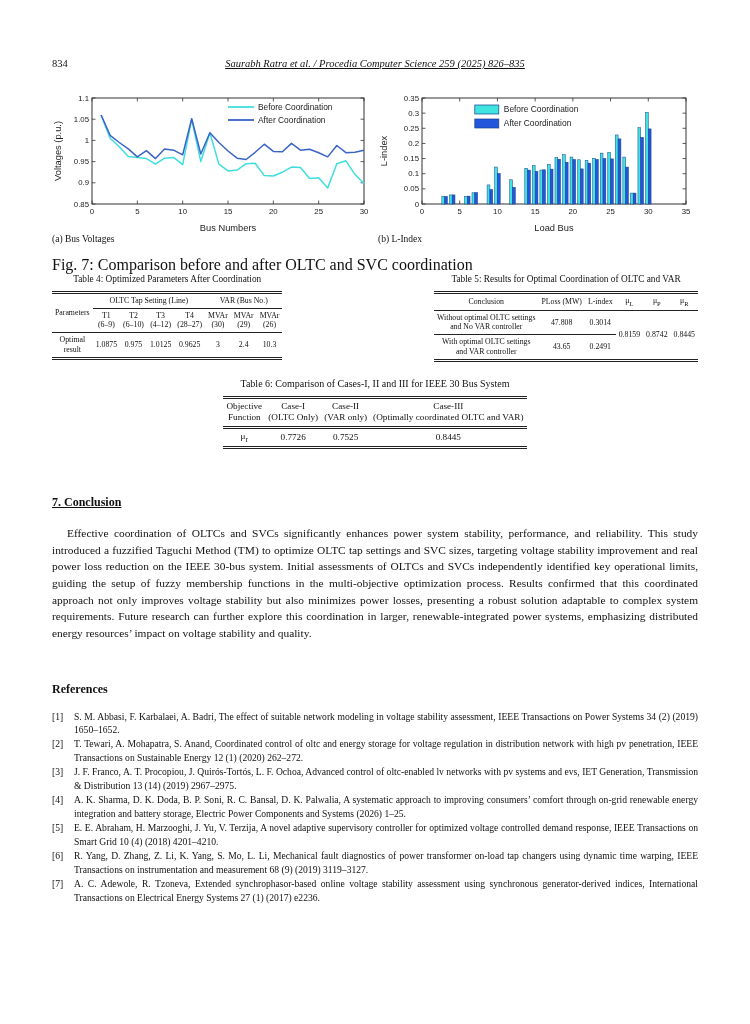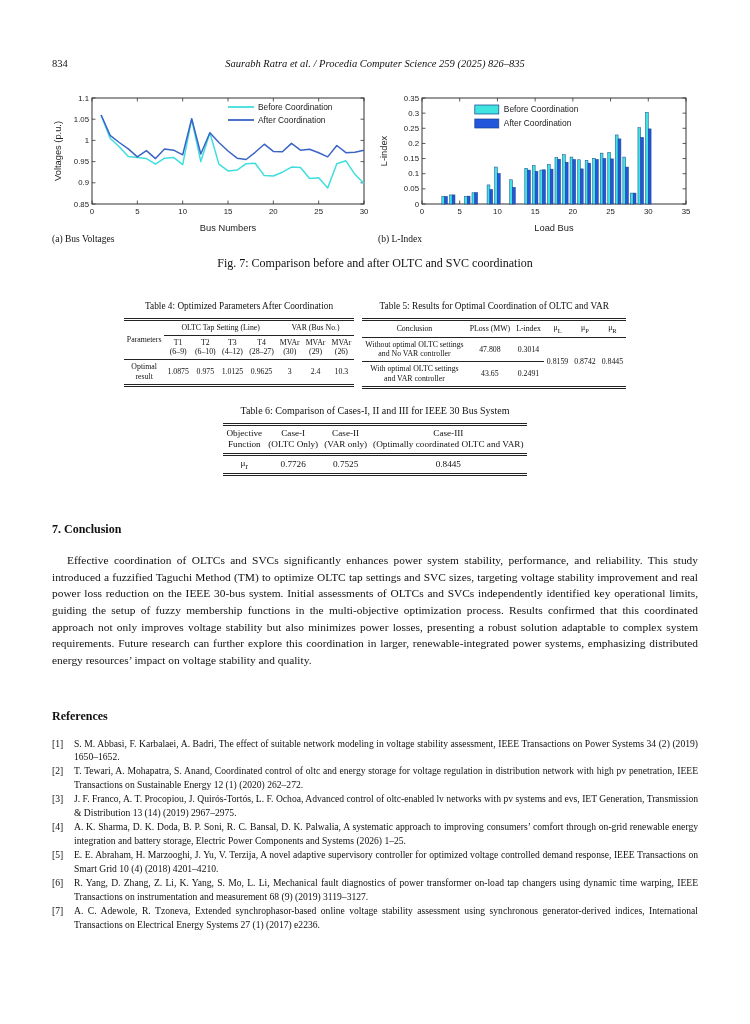--- a/index.html
+++ b/index.html
@@ -4,44 +4,44 @@
 <style>
   html,body { margin:0; padding:0; }
   body {
     width:750px; height:1024px; background:#ffffff; position:relative;
     font-family:"Liberation Serif", serif; color:#111; overflow:hidden;
   }
   .content { padding:0 52px; }
 
   .page-header { display:flex; align-items:center; margin-top:58px; font-size:10.5px; }
   .page-num { width:70px; text-align:left; }
-  .running-title { flex:1; text-align:center; font-style:italic; padding-right:70px; }
+  .running-title { flex:1; text-align:center; font-style:italic; padding-right:70px;text-decoration:underline; }
 
   .figure-row { display:flex; justify-content:center; gap:6px; margin-top:22px; }
   .chart-wrap { width:320px; }
   svg { display:block; }
   svg text { font-family:"Liberation Sans", sans-serif; }
   .sub-caption { text-align:left; font-size:9.5px; margin-top:1px; }
-  .fig-caption { text-align:center; font-size:12px; margin-top:12px; }
-
-  .tables-row { display:flex; gap:8px; margin-top:30px; align-items:flex-start; justify-content:center; }
+  .fig-caption { font-size:16px; margin-top:12px; }
+
+  .tables-row { display:flex; gap:8px; align-items:flex-start; justify-content:space-between; }
   .table-title { text-align:center; font-size:9.3px; margin-bottom:7px; }
   table { border-collapse:collapse; color:#111; margin:0 auto; }
   table.booktabs { border-top:3px double #222; border-bottom:3px double #222; }
   th, td { font-weight:normal; text-align:center; padding:2px 3px; line-height:1.25; vertical-align:middle; }
   .t45 { font-size:7.8px; }
   .t6 { font-size:9.2px; }
   .cmid { border-bottom:1px solid #222; }
   tr.rule > th, tr.rule > td { border-top:1px solid #222; }
   tr.rule-dbl > td { border-top:3px double #222; }
   .rb { border-bottom:1px solid #222; }
   .it { }
   .t6-block { margin-top:16px; }
 
-  .section-heading { font-size:12px; font-weight:bold; margin-top:46px; }
+  .section-heading { font-size:12px; font-weight:bold; margin-top:46px;text-decoration:underline; }
   .body-par {
     margin-top:15px; font-size:11.4px; line-height:1.46; text-align:justify;
     text-indent:15px;
   }
   .refs-heading { font-size:12px; font-weight:bold; margin-top:40px; }
   .ref-list { margin-top:13px; }
   .ref-item { display:flex; font-size:9.6px; line-height:1.38; margin-bottom:1.5px; }
   .ref-marker { width:22px; flex:0 0 22px; }
   .ref-text { flex:1; text-align:justify; }
 </style>

